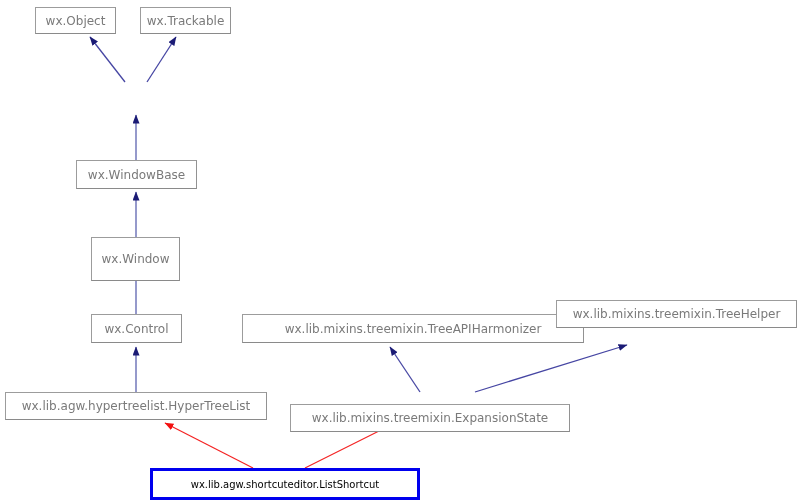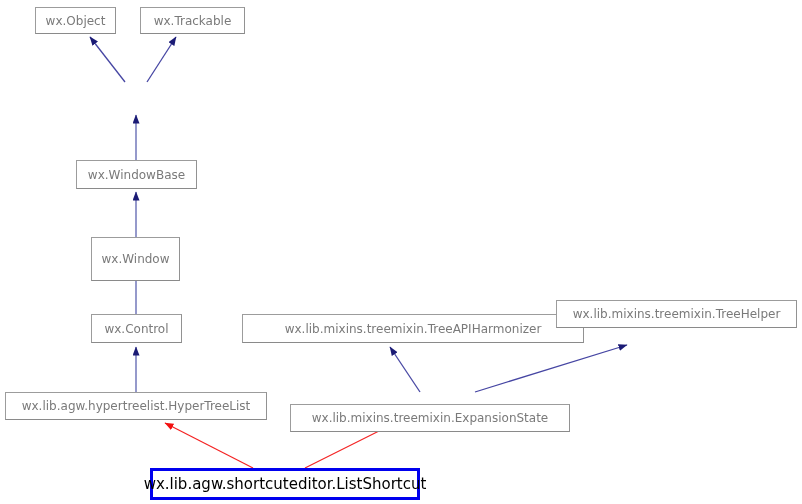--- a/index.html
+++ b/index.html
@@ -20,21 +20,21 @@
     border-bottom-color:#8a8a8a;
     border-right-color:#929292;
     color:var(--box-text,#7a7a7a);
     font-size:12px;
     white-space:nowrap;
     cursor:pointer;
   }
   .node.focal{
     border:3px solid var(--focal-border,#0000ee);
     color:var(--focal-text,#000000);
-    font-size:15px;
+    font-size:10px;
   }
   .eb{stroke:var(--edge-blue,#4646a3);stroke-width:1.3;}
   .ebv{stroke:var(--edge-blue-light,#9599cb);stroke-width:2;}
   .er{stroke:var(--edge-red,#f42222);stroke-width:1.2;}
 </style>
 </head>
 <body>
 
 <div id="stage">
 
@@ -58,21 +58,21 @@
     <line class="eb" x1="475" y1="392" x2="627" y2="345" marker-end="url(#mblue)"></line>
 
     <line class="er" x1="253" y1="468" x2="165" y2="423" marker-end="url(#mred)"></line>
     <line class="er" x1="305" y1="468" x2="395" y2="423" marker-end="url(#mred)"></line>
   </svg>
 
   <div class="node" style="left:35px;top:7px;width:81px;height:27px">
     <span>wx.Object</span>
   </div>
 
-  <div class="node" style="left:140px;top:7px;width:105px;height:27px">
+  <div class="node" style="left:140px;top:7px;width:91px;height:27px">
     <span>wx.Trackable</span>
   </div>
 
 
   <div class="node" style="left:76px;top:160px;width:121px;height:29px">
     <span>wx.WindowBase</span>
   </div>
 
   <div class="node" style="left:91px;top:237px;width:89px;height:44px">
     <span>wx.Window</span>

